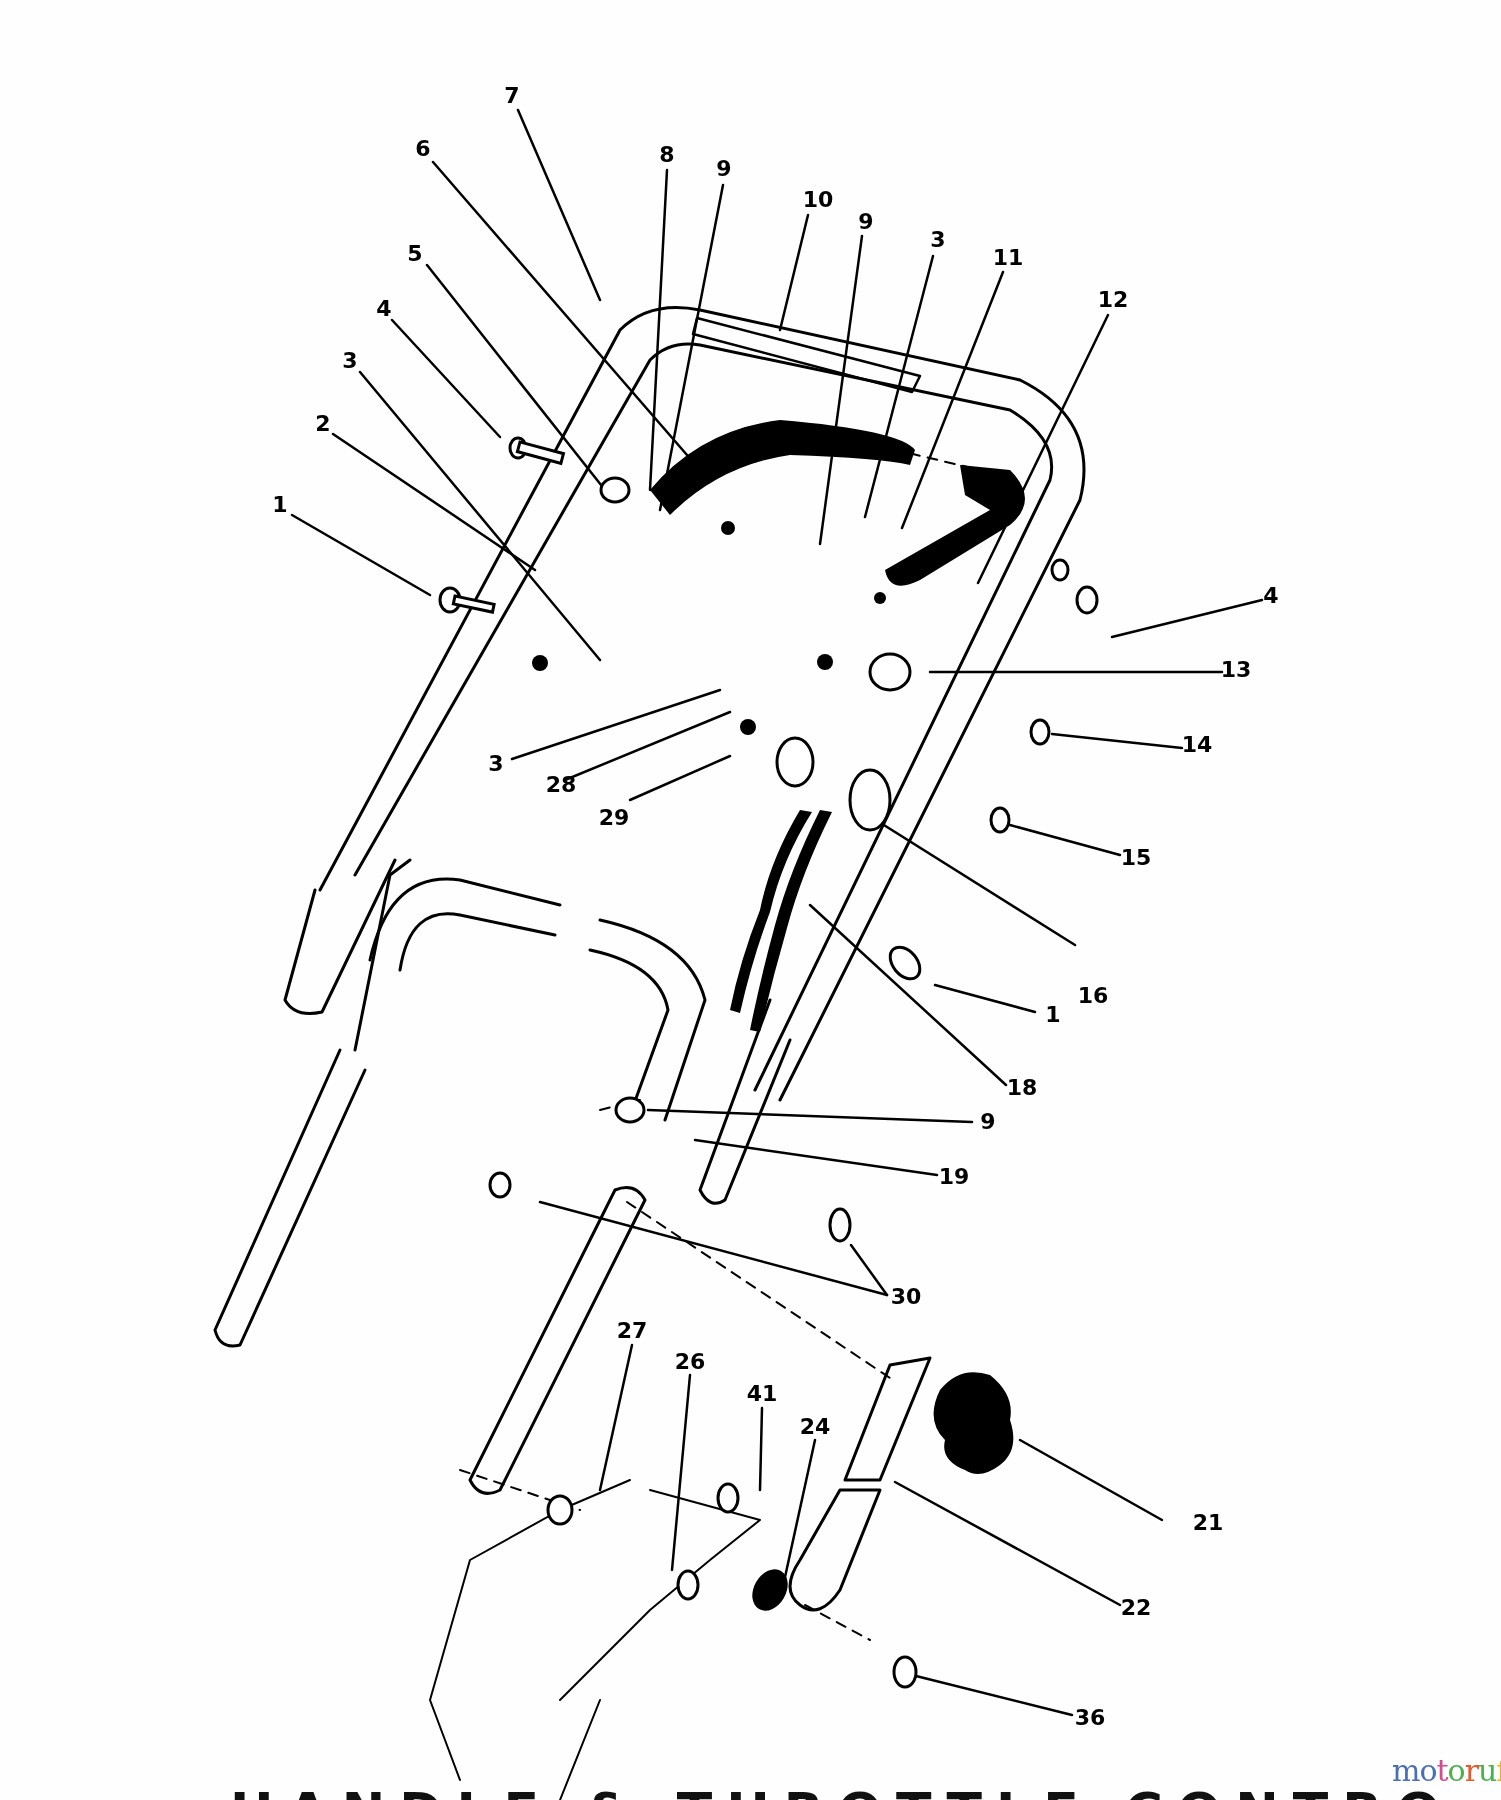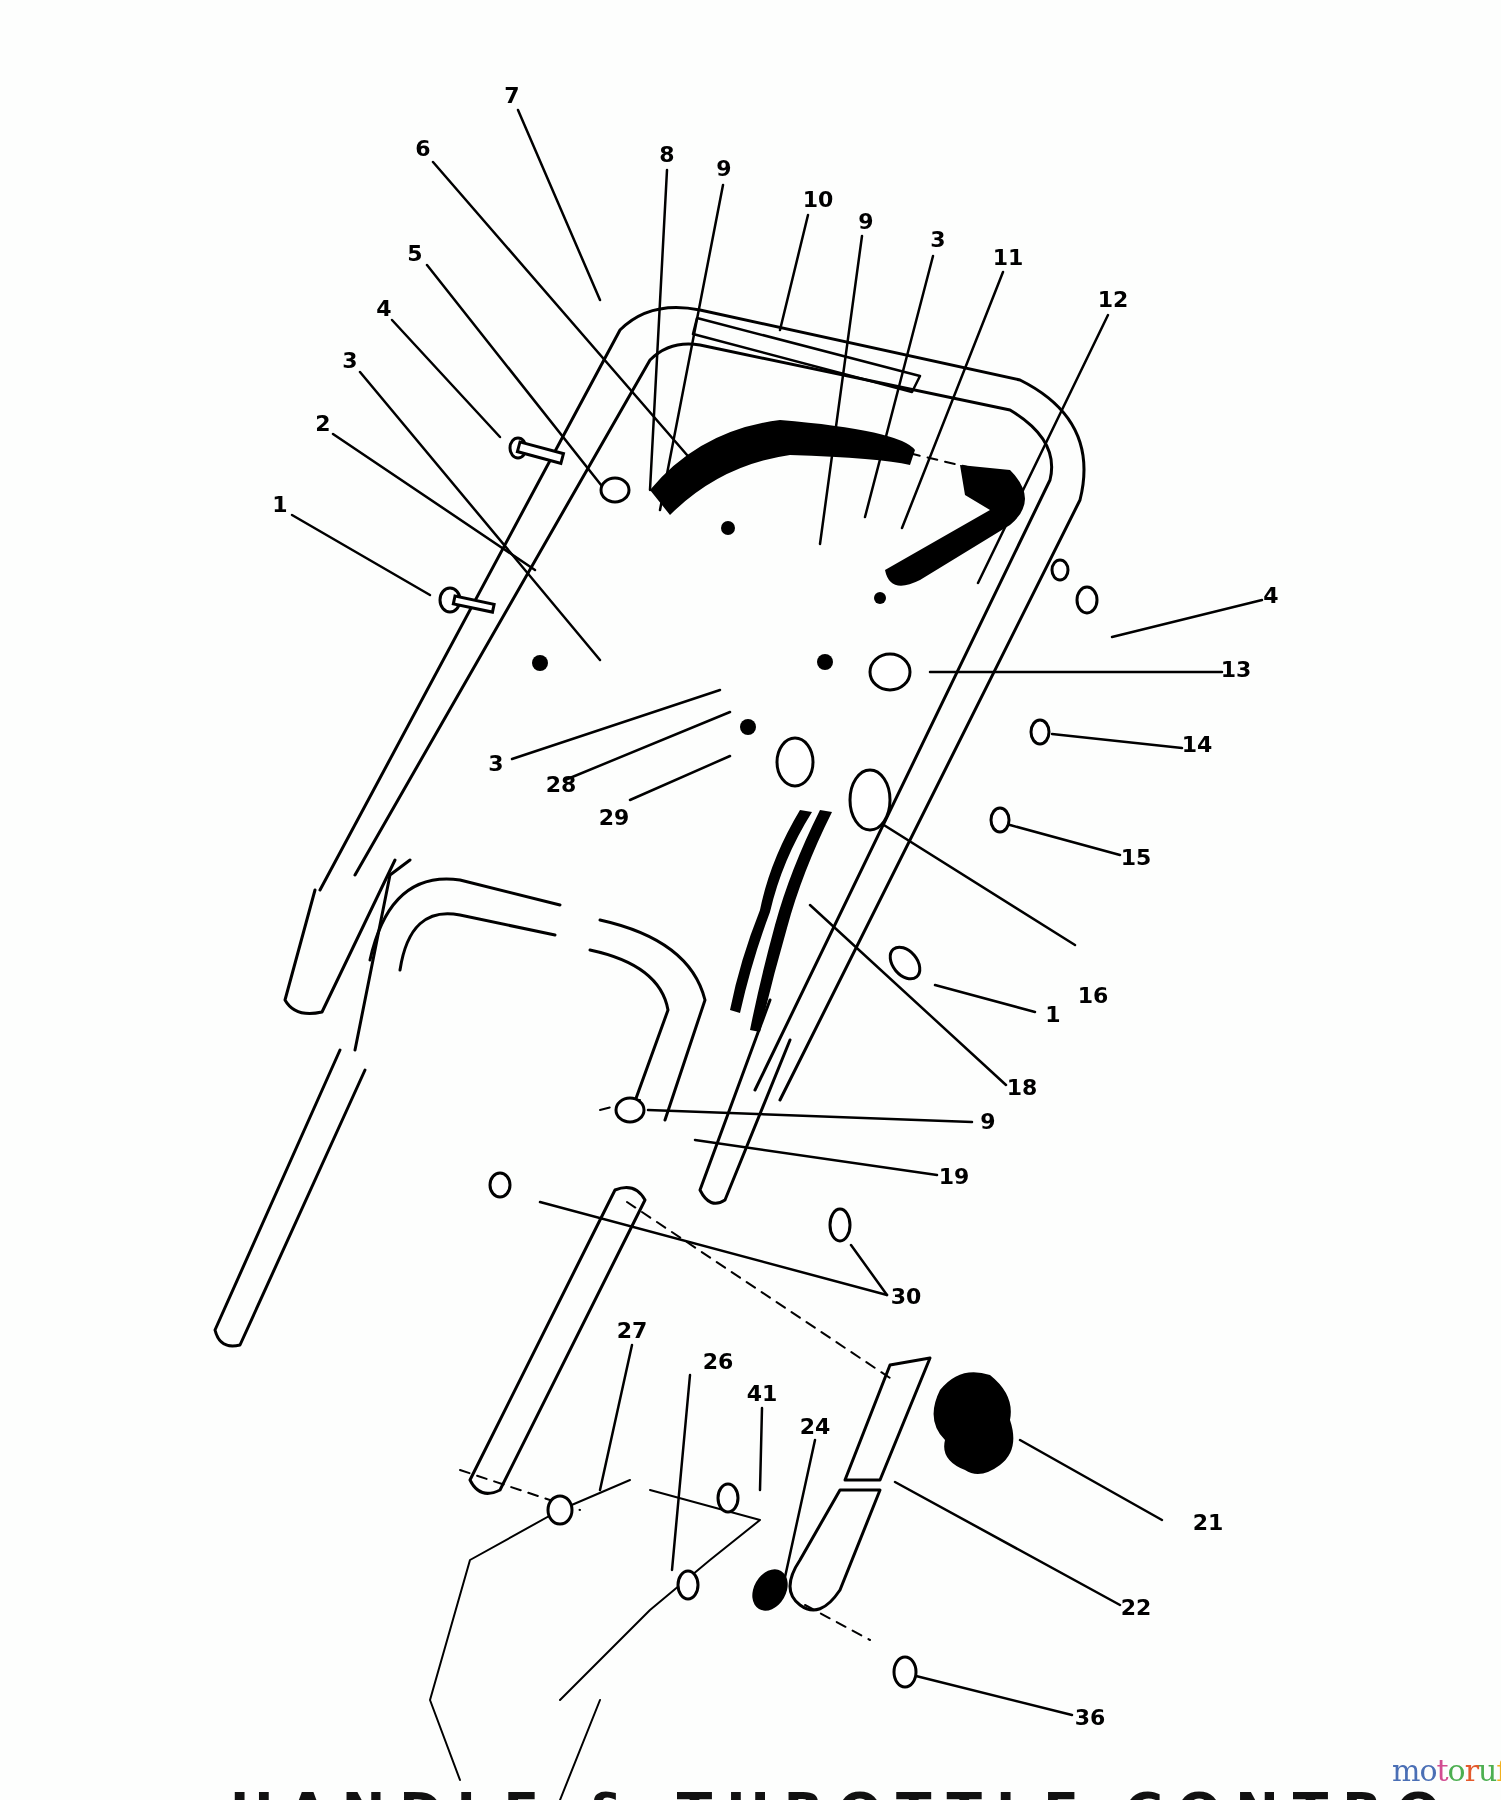--- a/index.html
+++ b/index.html
@@ -169,21 +169,21 @@
     <div class="lbl" style="left: 1053px; top: 1015px;">1</div>
     <div class="lbl" style="left: 1022px; top: 1088px;">18</div>
     <div class="lbl" style="left: 988px; top: 1122px;">9</div>
     <div class="lbl" style="left: 954px; top: 1177px;">19</div>
     <div class="lbl" style="left: 906px; top: 1297px;">30</div>
     <div class="lbl" style="left: 1180px; top: 1523px; margin-left: 28px;">21</div>
     <div class="lbl" style="left: 1136px; top: 1608px;">22</div>
     <div class="lbl" style="left: 1090px; top: 1718px;">36</div>
     <div class="lbl" style="left: 815px; top: 1427px;">24</div>
     <div class="lbl" style="left: 762px; top: 1394px;">41</div>
-    <div class="lbl" style="left: 690px; top: 1362px; margin-left: 28px;">26</div>
+    <div class="lbl" style="left: 690px; top: 1362px;">26</div>
     <div class="lbl" style="left: 632px; top: 1331px;">27</div>
     <div class="lbl" style="left: 496px; top: 764px;">3</div>
     <div class="lbl" style="left: 561px; top: 785px;">28</div>
     <div class="lbl" style="left: 614px; top: 806px; margin-top: 12px;">29</div>
   </div>
 
 <div class="brand"><span id="brand-letters"><span style="color: rgb(74, 111, 181);">m</span><span style="color: rgb(74, 111, 181);">o</span><span style="color: rgb(210, 76, 145);">t</span><span style="color: rgb(76, 175, 80);">o</span><span style="color: rgb(228, 90, 44);">r</span><span style="color: rgb(76, 175, 80);">u</span><span style="color: rgb(242, 176, 30);">f</span></span></div>
 
 <div class="title-strip">
     <span>HANDLE &amp; THROTTLE CONTROL ASSEMBLY</span>

